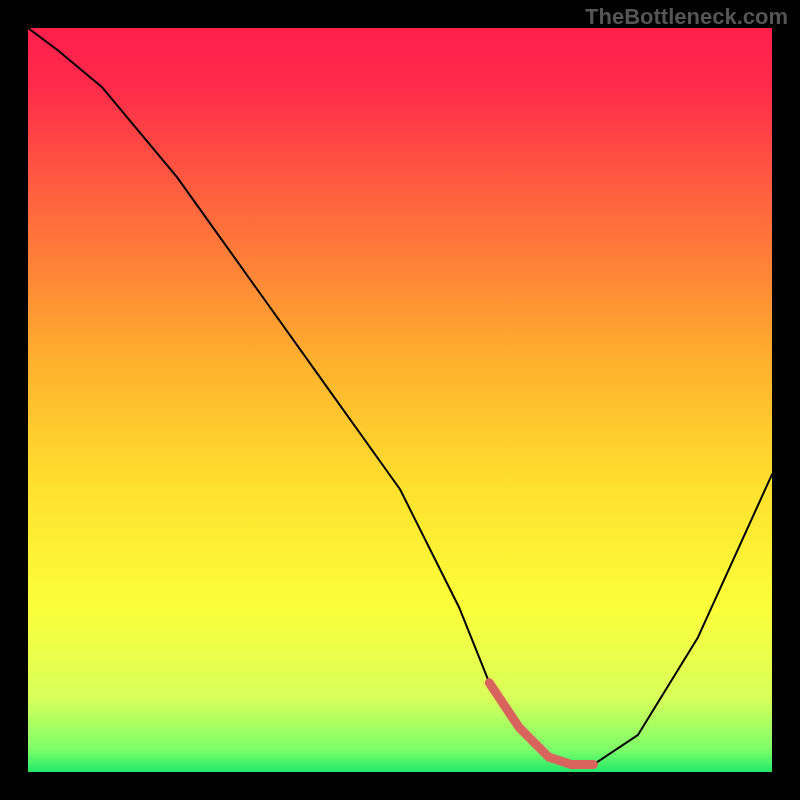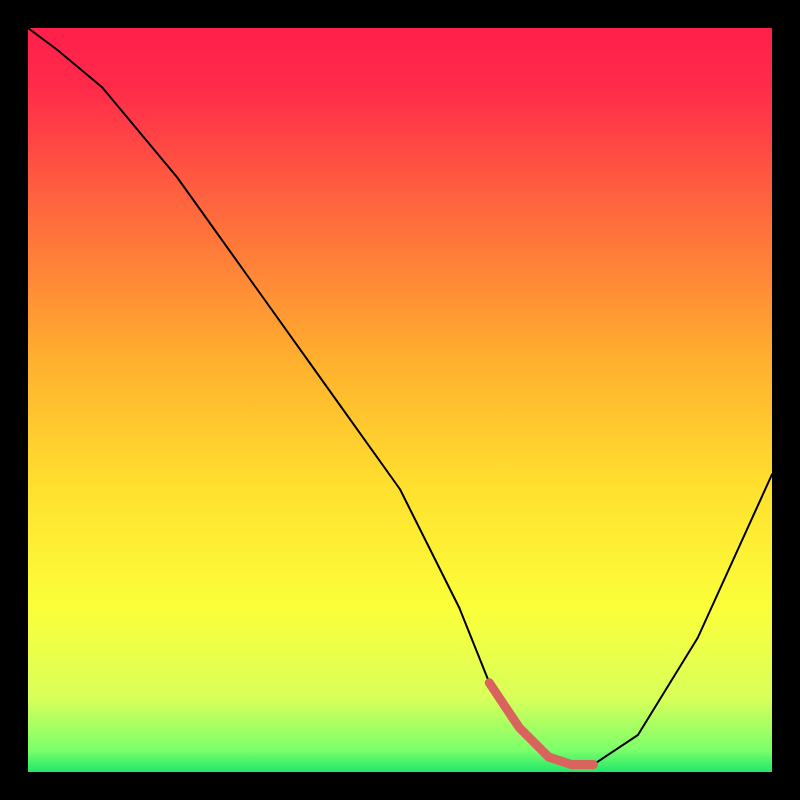--- a/index.html
+++ b/index.html
@@ -44,20 +44,21 @@
     inset: 0;
     width: 100%;
     height: 100%;
     display: block;
   }
 </style>
 </head>
 <body>
 
 <div class="chart-wrap">
+  <div class="watermark">TheBottleneck.com</div>
 
   <div class="plot-area">
     <svg class="gradient-bg" viewBox="0 0 100 100" preserveAspectRatio="none">
       <defs>
         <linearGradient id="bg-grad" x1="0" y1="0" x2="0" y2="1">
             <stop offset="0%" stop-color="#ff1f4b"></stop>
             <stop offset="8%" stop-color="#ff2b4a"></stop>
             <stop offset="25%" stop-color="#ff6a3d"></stop>
             <stop offset="45%" stop-color="#ffb12e"></stop>
             <stop offset="62%" stop-color="#ffe12e"></stop>

